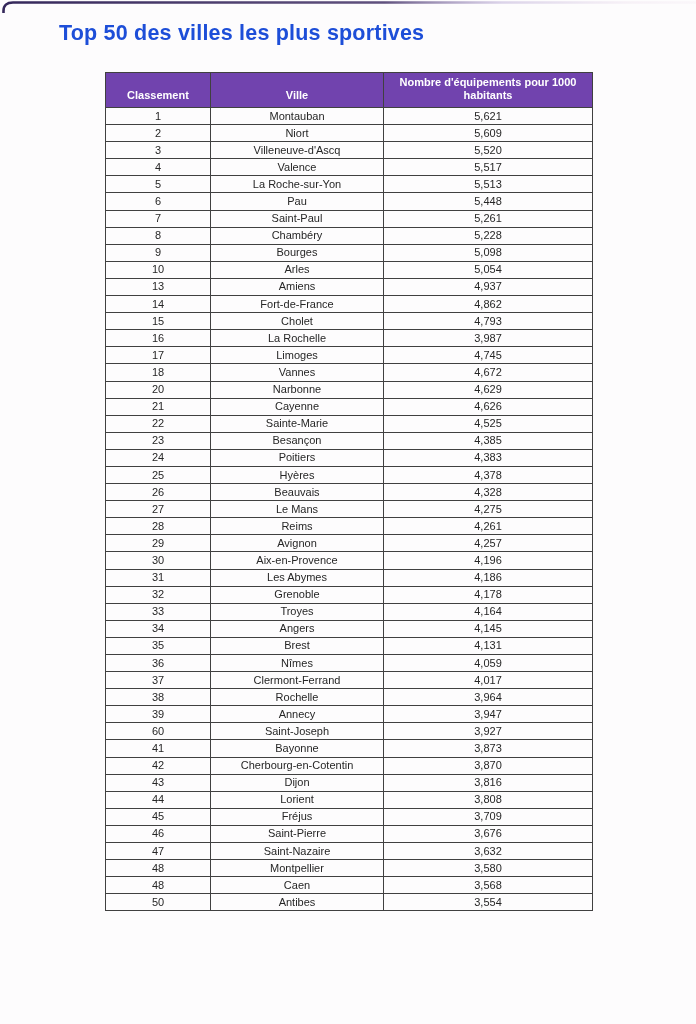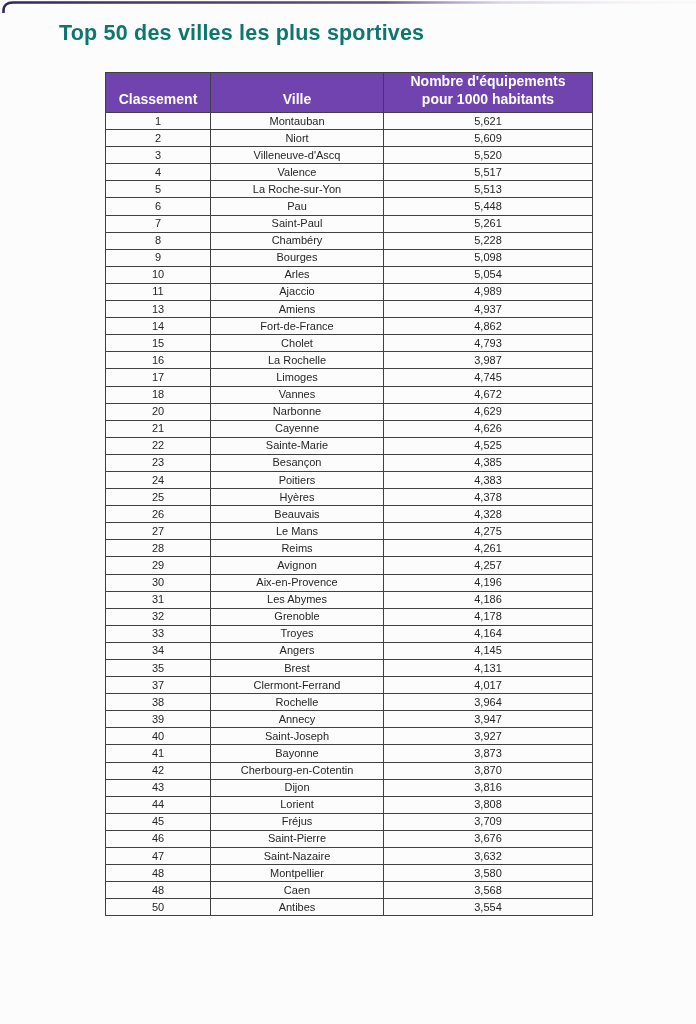--- a/index.html
+++ b/index.html
@@ -13,41 +13,41 @@
   .top-deco {
     position: absolute; top: 0; left: 0;
     width: 696px; height: 14px;
     pointer-events: none;
   }
   .page-title {
     position: absolute;
     left: 59px; top: 21px;
     font-size: 21.5px;
     font-weight: bold;
-    color: #0f766e;
+    color: #1d4ed8;
     letter-spacing: 0.2px;
     text-align: center;
   }
   table.rank-table {
     position: absolute;
     left: 105px; top: 72px;
     width: 487px;
     border-collapse: collapse;
     table-layout: fixed;
   }
   .rank-table th, .rank-table td {
     border: 1px solid #404040;
     text-align: center;
     overflow: hidden;
     white-space: nowrap;
   }
   .rank-table th {
     background: #7143ae;
     color: #ffffff;
-    font-size: 14px;
+    font-size: 11px;
     font-weight: bold;
     height: 35px;
     vertical-align: bottom;
     padding-bottom: 4px;
     line-height: 1.25;
   }
   .rank-table th .wrap2 {
     display: inline-block;
     max-width: 182px;
     white-space: normal;
@@ -136,25 +136,20 @@
         <td>9</td>
         <td>Bourges</td>
         <td>5,098</td>
       </tr>
       <tr>
         <td>10</td>
         <td>Arles</td>
         <td>5,054</td>
       </tr>
       <tr>
-        <td>11</td>
-        <td>Ajaccio</td>
-        <td>4,989</td>
-      </tr>
-      <tr>
         <td>13</td>
         <td>Amiens</td>
         <td>4,937</td>
       </tr>
       <tr>
         <td>14</td>
         <td>Fort-de-France</td>
         <td>4,862</td>
       </tr>
       <tr>
@@ -251,36 +246,41 @@
         <td>34</td>
         <td>Angers</td>
         <td>4,145</td>
       </tr>
       <tr>
         <td>35</td>
         <td>Brest</td>
         <td>4,131</td>
       </tr>
       <tr>
+        <td>36</td>
+        <td>Nîmes</td>
+        <td>4,059</td>
+      </tr>
+      <tr>
         <td>37</td>
         <td>Clermont-Ferrand</td>
         <td>4,017</td>
       </tr>
       <tr>
         <td>38</td>
         <td>Rochelle</td>
         <td>3,964</td>
       </tr>
       <tr>
         <td>39</td>
         <td>Annecy</td>
         <td>3,947</td>
       </tr>
       <tr>
-        <td>40</td>
+        <td>60</td>
         <td>Saint-Joseph</td>
         <td>3,927</td>
       </tr>
       <tr>
         <td>41</td>
         <td>Bayonne</td>
         <td>3,873</td>
       </tr>
       <tr>
         <td>42</td>

